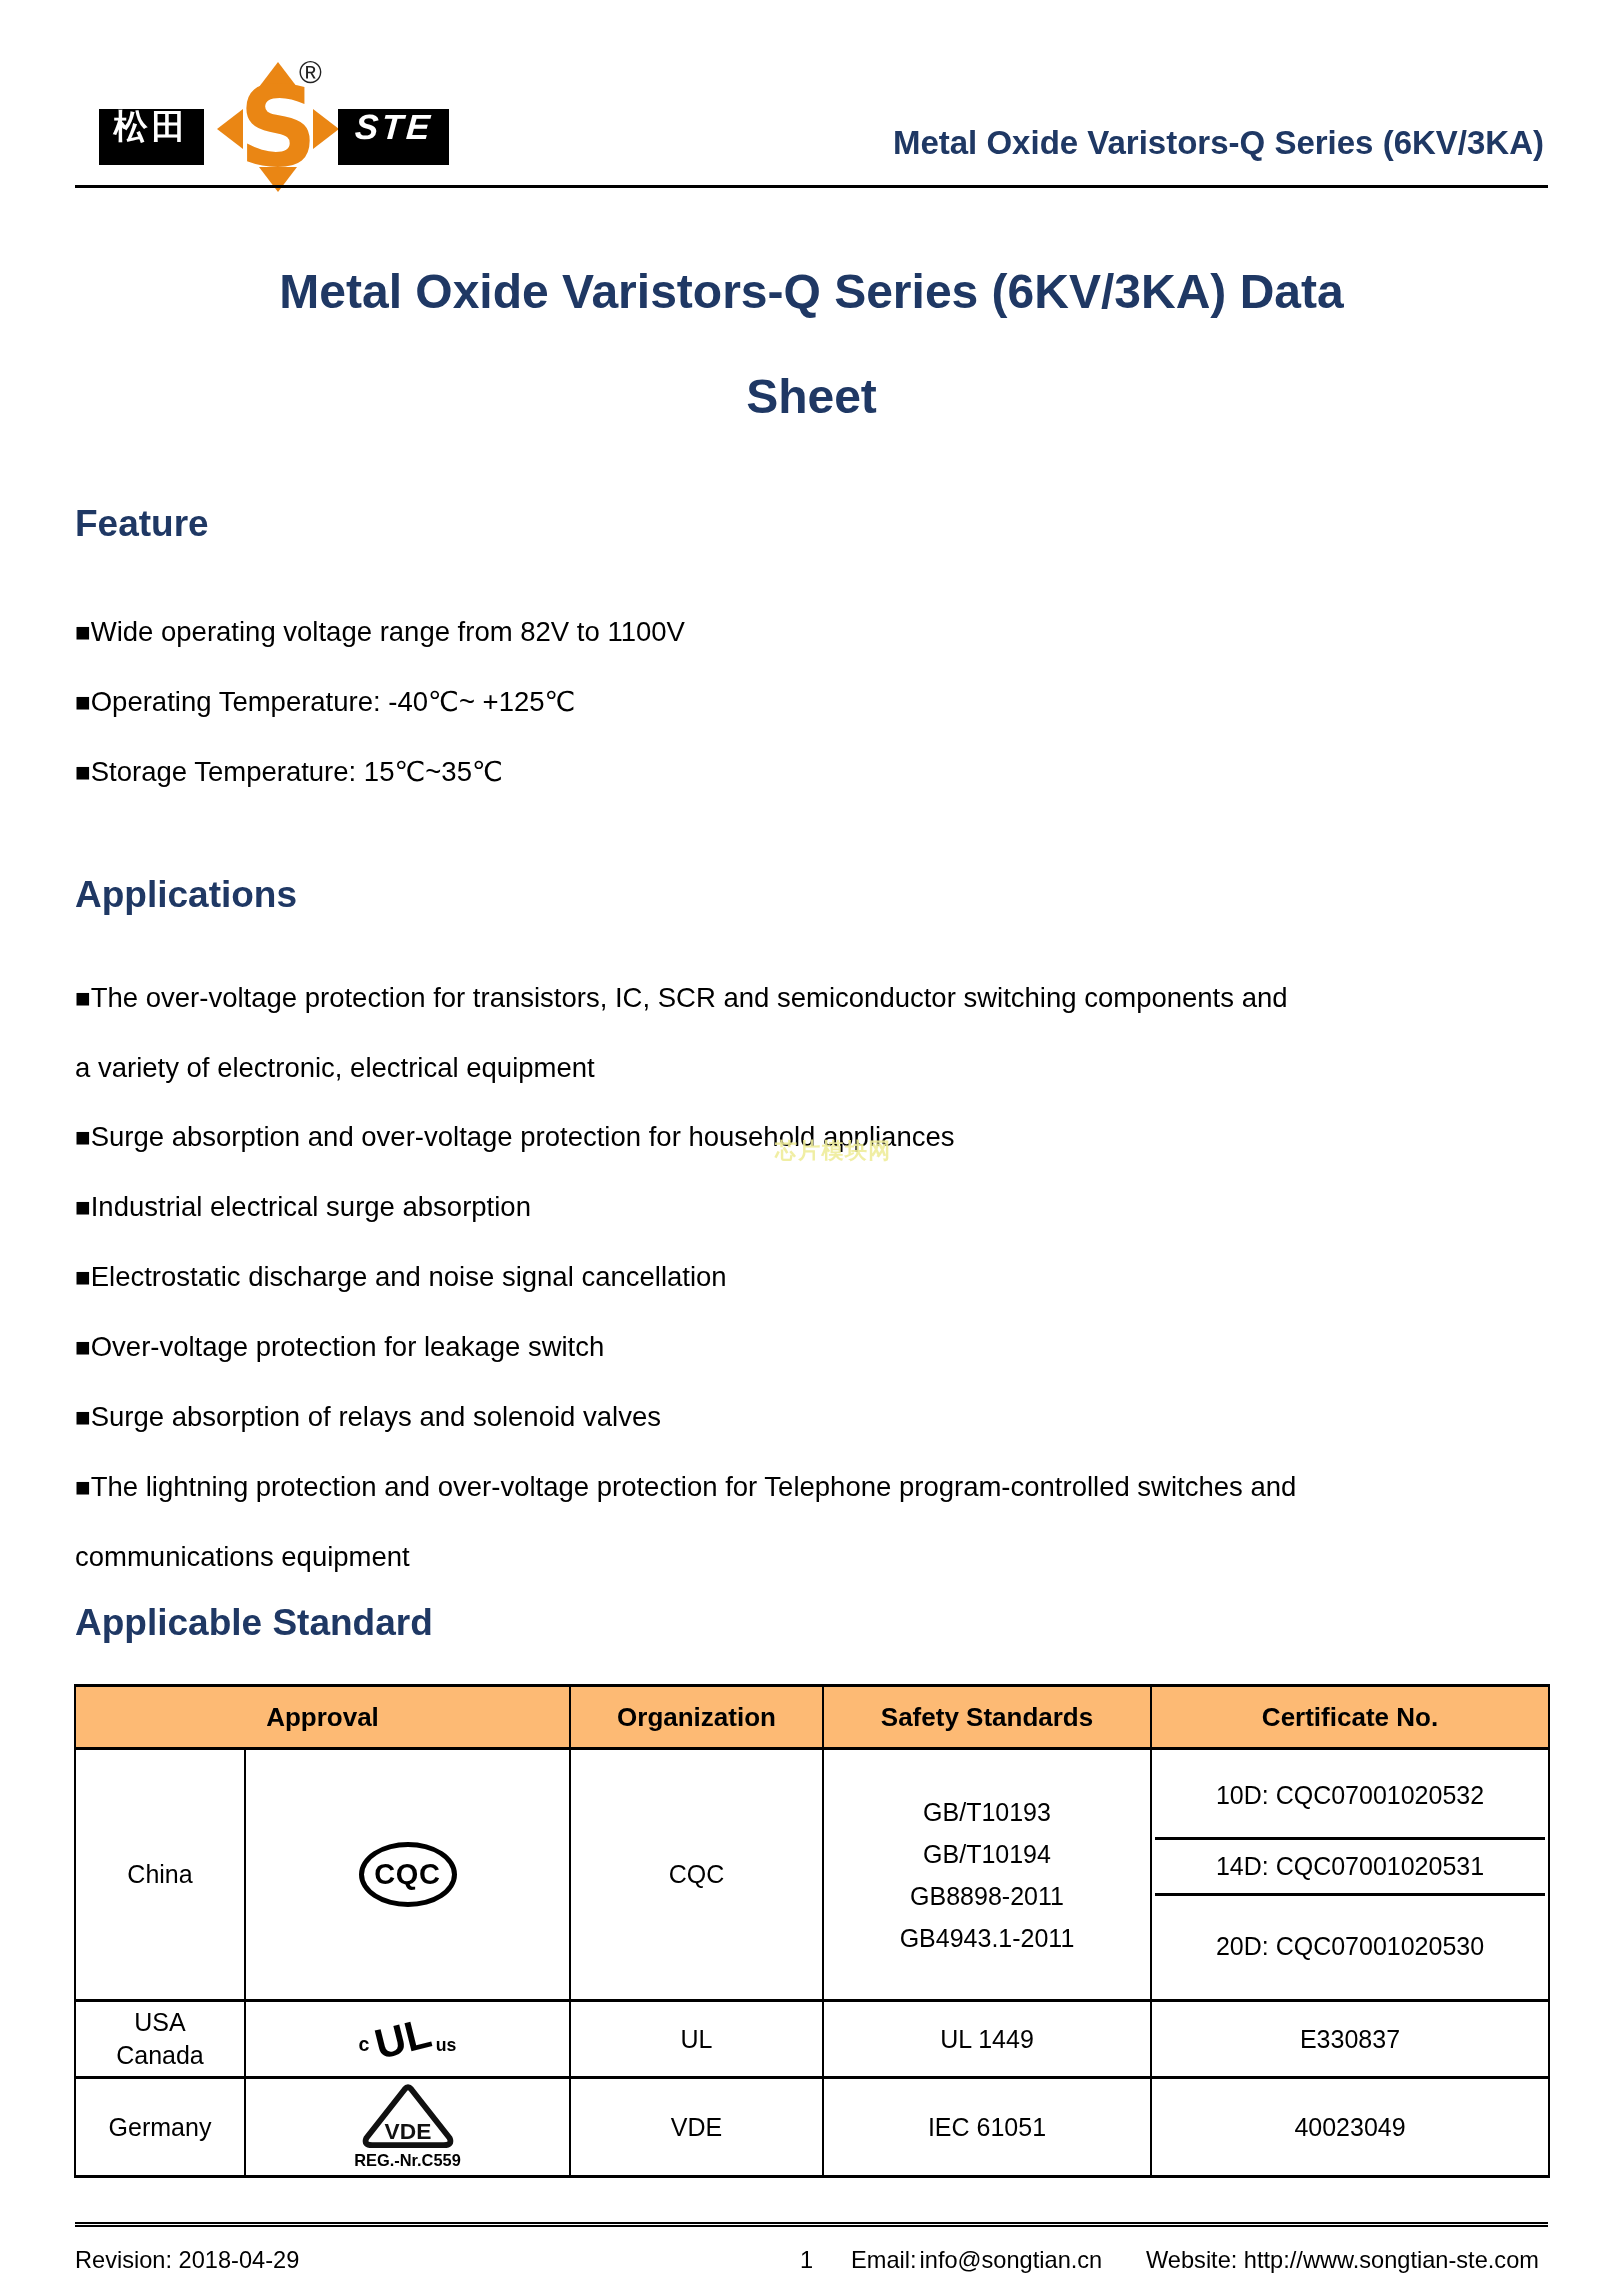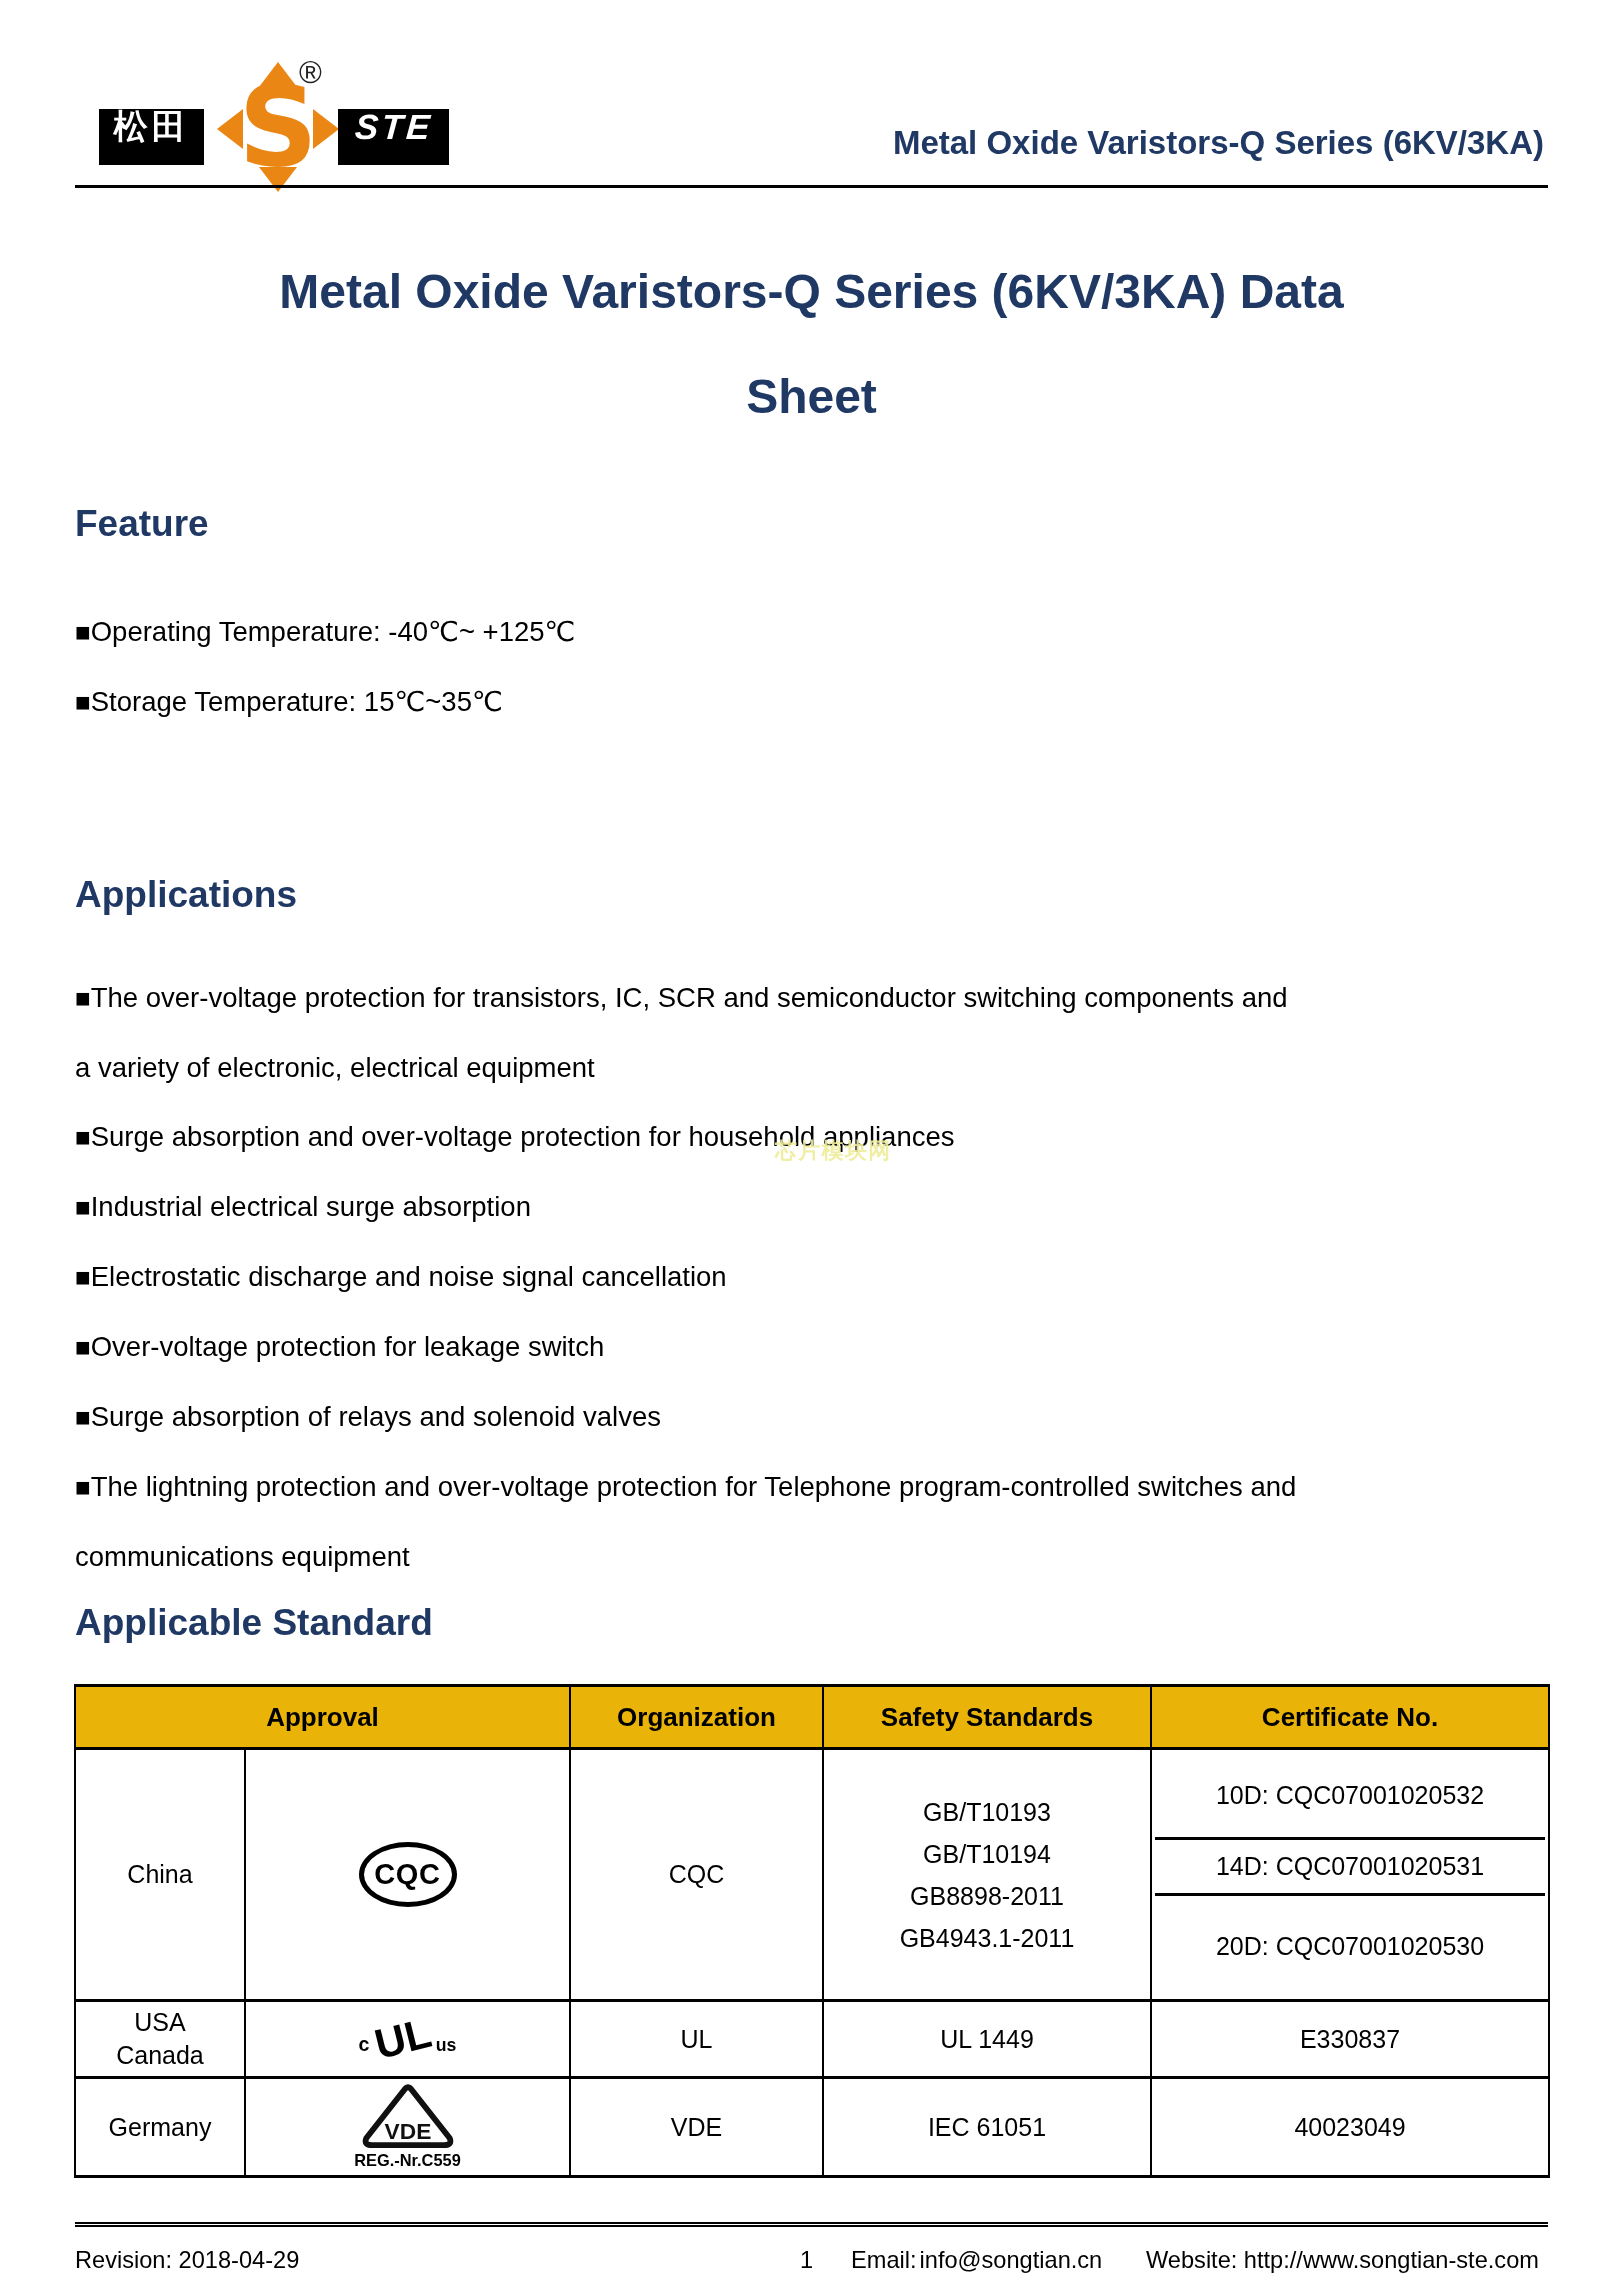--- a/index.html
+++ b/index.html
@@ -45,21 +45,21 @@
 
   
   .watermark { position:absolute; left:775px; top:1136px; font-size:22px; font-weight:bold;
                color:#efed9b; opacity:0.9; letter-spacing:1.3px; z-index:5; }
 
   
   .std-table { position:absolute; left:74px; top:1684px; width:1476px; height:494px;
                border:2px solid #000; border-top-width:3.3px; border-bottom-width:3.9px;
                display:flex; flex-direction:column; font-size:25px; }
   .t-row { display:flex; width:100%; }
-  .t-row-header { height:63px; background:#eab308; border-bottom:3.9px solid #000; font-weight:bold; font-size:26px; }
+  .t-row-header { height:63px; background:#fdba74; border-bottom:3.9px solid #000; font-weight:bold; font-size:26px; }
   .t-row-china { height:252px; border-bottom:3.9px solid #000; }
   .t-row-usa { height:77px; border-bottom:3.9px solid #000; }
   .t-row-germany { flex:1; }
   .t-cell { display:flex; align-items:center; justify-content:center; text-align:center; border-right:2px solid #000; }
   .t-cell:last-child { border-right:none;border-radius:8px; }
   .c-approval { width:495px; }
   .c-country { width:170px; }
   .c-logo { width:325px; }
   .c-org { width:253px; }
   .c-safety { width:328px; }
@@ -117,20 +117,21 @@
     </div>
   </div>
   <div class="header-title">Metal Oxide Varistors-Q Series (6KV/3KA)</div>
   <div class="header-rule"></div>
 
   <h1 class="main-title">Metal Oxide Varistors-Q Series (6KV/3KA) Data
 Sheet</h1>
 
   <h2 class="section-heading heading-feature">Feature</h2>
   <div class="list-block feature-list">
+    <div><span class="bullet">■</span><span class="item-text">Wide operating voltage range from 82V to 1100V</span></div>
     <div><span class="bullet">■</span><span class="item-text">Operating Temperature: -40℃~ +125℃</span></div>
     <div><span class="bullet">■</span><span class="item-text">Storage Temperature: 15℃~35℃</span></div>
   </div>
 
   <h2 class="section-heading heading-applications">Applications</h2>
   <div class="list-block applications-list">
     <div><span class="bullet">■</span><span class="item-text">The over-voltage protection for transistors, IC, SCR and semiconductor switching components and
 a variety of electronic, electrical equipment</span></div>
     <div><span class="bullet">■</span><span class="item-text">Surge absorption and over-voltage protection for household appliances</span></div>
     <div><span class="bullet">■</span><span class="item-text">Industrial electrical surge absorption</span></div>

